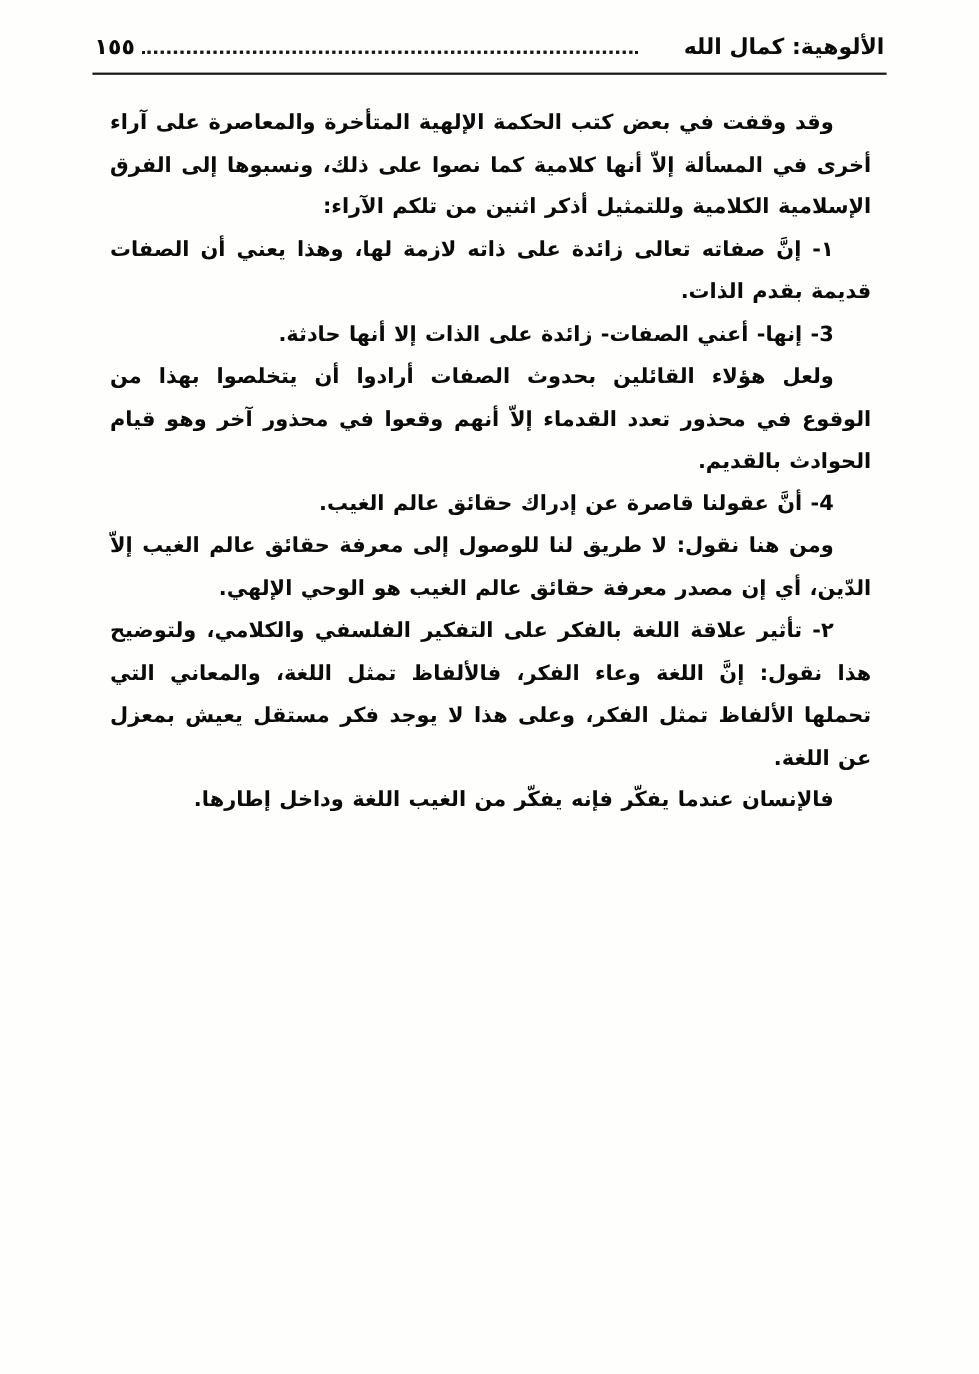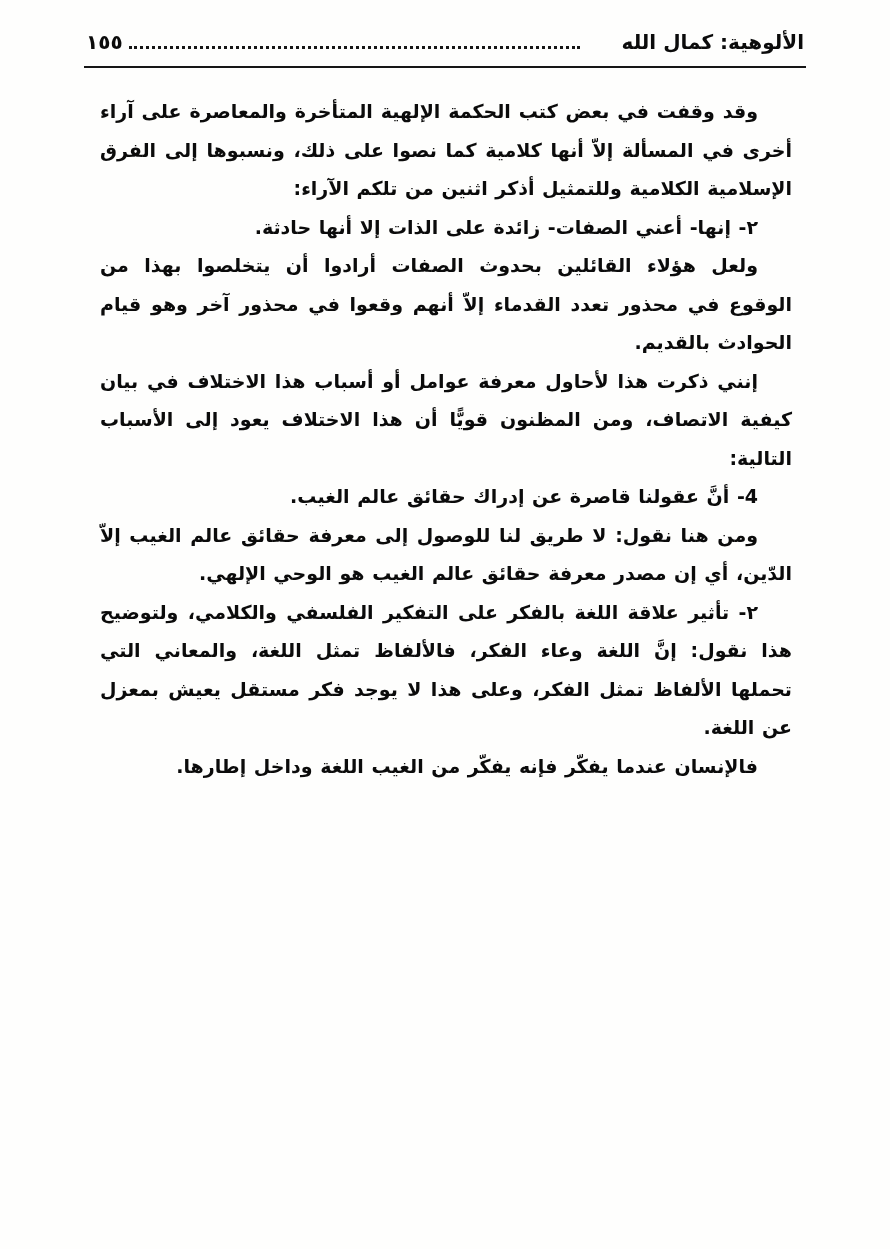--- a/index.html
+++ b/index.html
@@ -67,22 +67,22 @@
   <header class="page-header">
     <span class="header-title">الألوهية: كمال الله</span>
     <span class="dot-leader"></span>
     <span class="page-number">١٥٥</span>
   </header>
 
   <div class="header-rule"></div>
 
   <main class="page-body">
     <p class="para">وقد وقفت في بعض كتب الحكمة الإلهية المتأخرة والمعاصرة على آراء أخرى في المسألة إلاّ أنها كلامية كما نصوا على ذلك، ونسبوها إلى الفرق الإسلامية الكلامية وللتمثيل أذكر اثنين من تلكم الآراء:</p>
-    <p class="para">٢- إنها- أعني الصفات- زائدة على الذات إلا أنها حادثة.</p>
+    <p class="para">١- إنَّ صفاته تعالى زائدة على ذاته لازمة لها، وهذا يعني أن الصفات قديمة بقدم الذات.</p>
+    <p class="para">3- إنها- أعني الصفات- زائدة على الذات إلا أنها حادثة.</p>
     <p class="para">ولعل هؤلاء القائلين بحدوث الصفات أرادوا أن يتخلصوا بهذا من الوقوع في محذور تعدد القدماء إلاّ أنهم وقعوا في محذور آخر وهو قيام الحوادث بالقديم.</p>
-    <p class="para">إنني ذكرت هذا لأحاول معرفة عوامل أو أسباب هذا الاختلاف في بيان كيفية الاتصاف، ومن المظنون قويًّا أن هذا الاختلاف يعود إلى الأسباب التالية:</p>
     <p class="para">4- أنَّ عقولنا قاصرة عن إدراك حقائق عالم الغيب.</p>
     <p class="para">ومن هنا نقول: لا طريق لنا للوصول إلى معرفة حقائق عالم الغيب إلاّ الدّين، أي إن مصدر معرفة حقائق عالم الغيب هو الوحي الإلهي.</p>
     <p class="para">٢- تأثير علاقة اللغة بالفكر على التفكير الفلسفي والكلامي، ولتوضيح هذا نقول: إنَّ اللغة وعاء الفكر، فالألفاظ تمثل اللغة، والمعاني التي تحملها الألفاظ تمثل الفكر، وعلى هذا لا يوجد فكر مستقل يعيش بمعزل عن اللغة.</p>
     <p class="para">فالإنسان عندما يفكّر فإنه يفكّر من الغيب اللغة وداخل إطارها.</p>
   </main>
 
 </div>
 
 </body></html>

